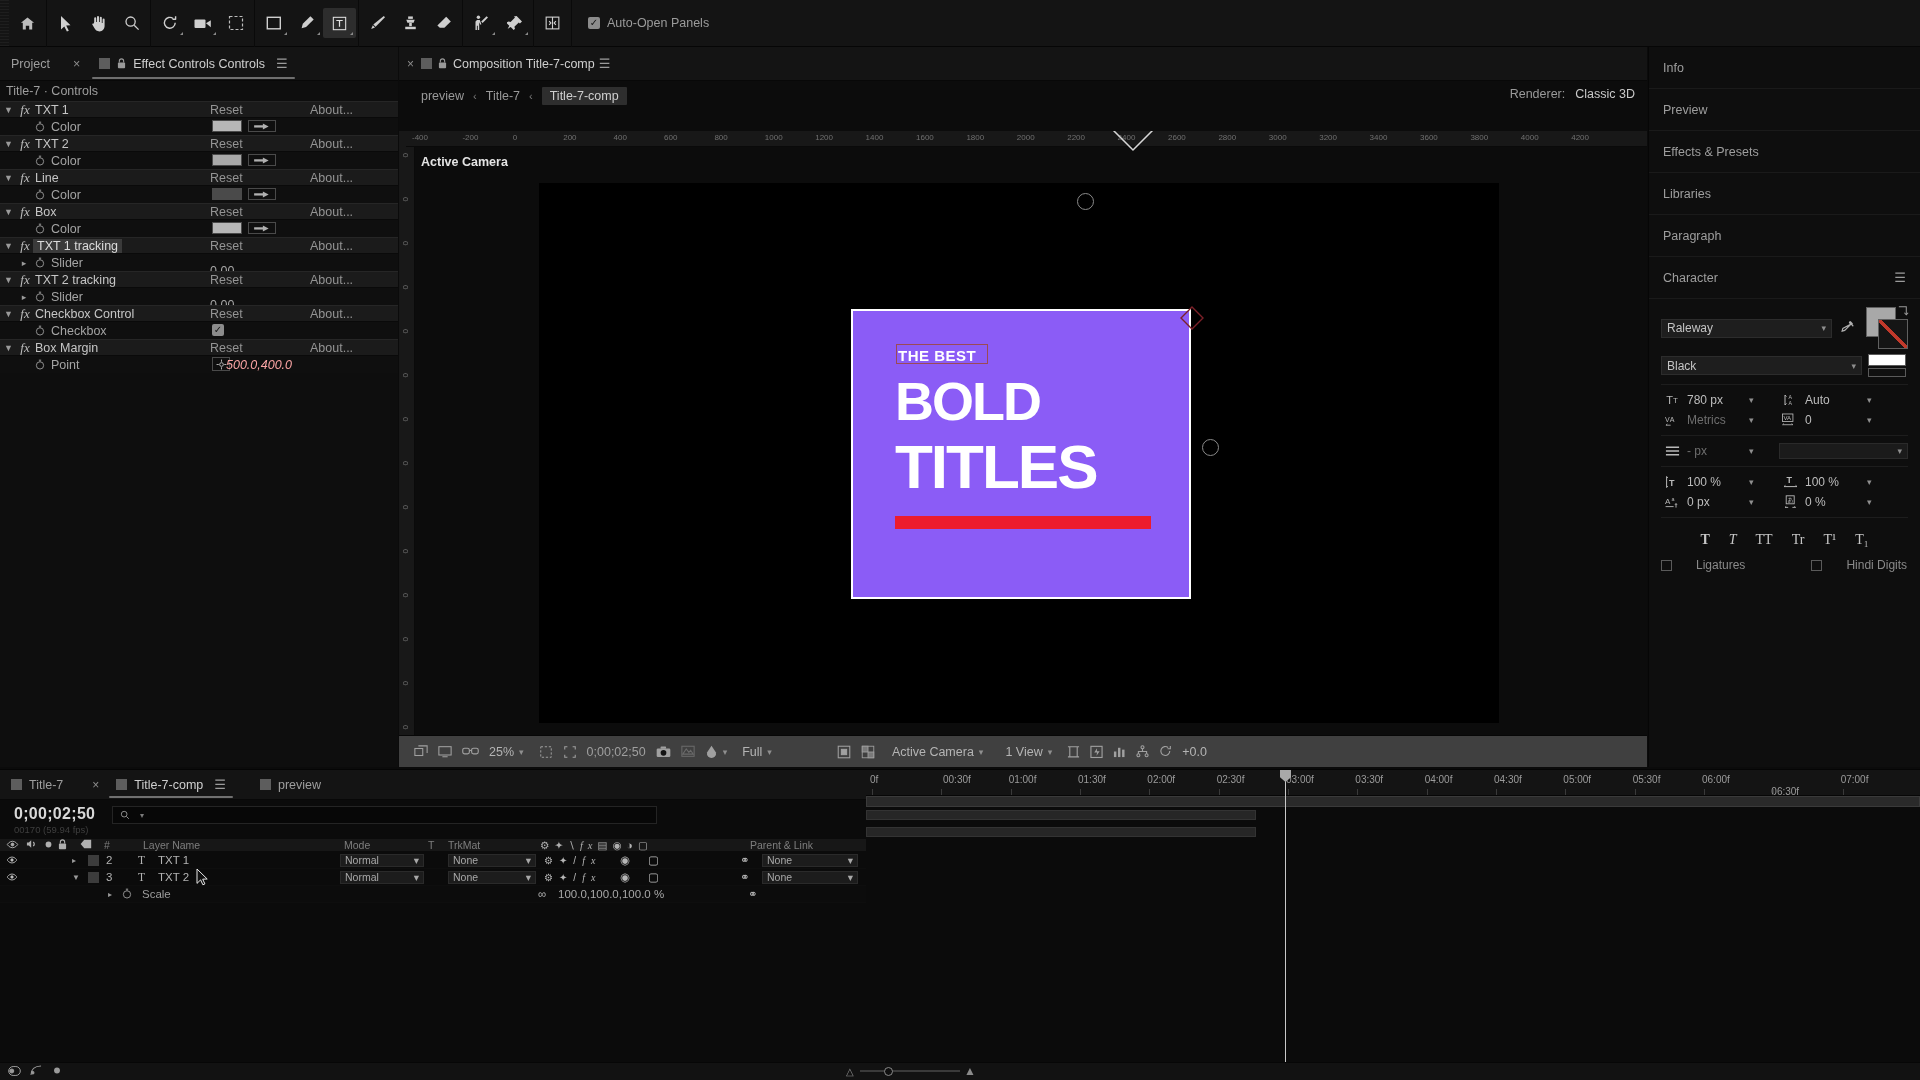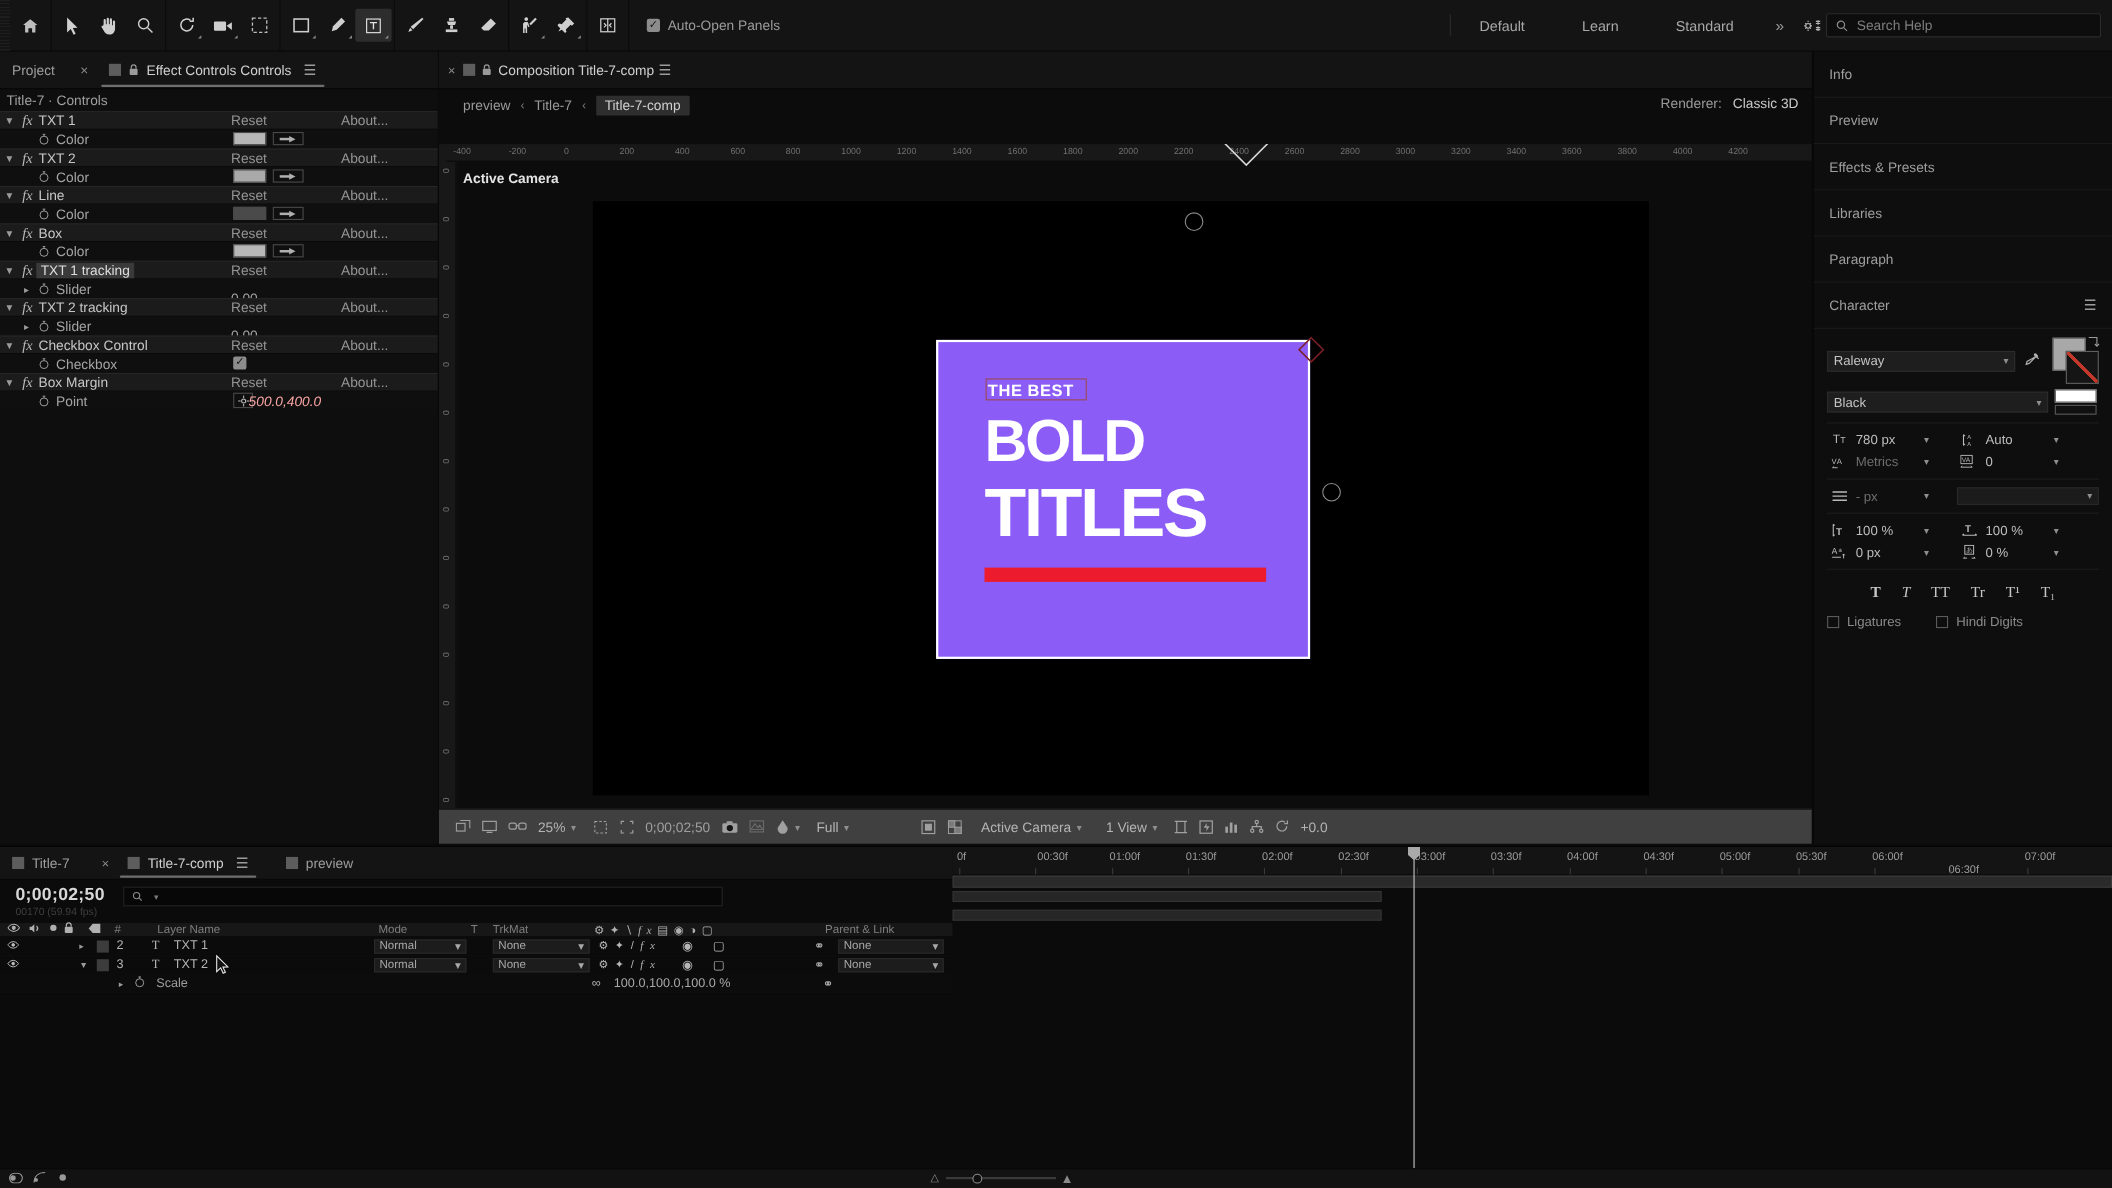--- a/index.html
+++ b/index.html
@@ -111,21 +111,21 @@
   .mini2{width:38px;height:9px;background:#101010;border:1px solid #5a5a5a;}
   .divider{height:1px;background:#1d1d1d;margin:7px 0;}
   .fr{display:flex;align-items:center;gap:4px;margin-bottom:4px;}
   .fic{width:22px;height:16px;display:flex;align-items:center;justify-content:center;color:#b9b9b9;font-size:11px;}
   .fnum{width:58px;color:#bdbdbd;font-size:12px;}
   .fnum.dim{color:#6e6e6e;}
   .fchev{color:#8f8f8f;font-size:9px;width:12px;}
   .fgap{width:10px;}
   .wideSel{flex:1;height:16px;background:#1b1b1b;border:1px solid #2a2a2a;display:flex;align-items:center;justify-content:flex-end;padding-right:5px;color:#8f8f8f;font-size:9px;}
   .styrow{display:flex;align-items:center;justify-content:center;gap:19px;padding:7px 0 6px 0;color:#c6c6c6;font-size:14px;font-family:"Liberation Serif",serif;}
-  .ligrow{display:flex;align-items:center;gap:7px;padding-top:4px;color:#8a8a8a;font-size:12px;}
+  .ligrow{display:flex;align-items:center;gap:24px;padding-top:4px;color:#8a8a8a;font-size:12px;}
   .ligbox{width:11px;height:11px;border:1px solid #5a5a5a;}
 
   
   .timeline{position:absolute;left:0;top:769px;width:1920px;height:311px;background:#0b0b0b;border-top:1px solid #050505;}
   .tl-tabs{height:30px;background:#141414;display:flex;align-items:center;border-bottom:1px solid #080808;}
   .tltab{height:30px;display:flex;align-items:center;gap:7px;padding:0 11px;color:#9e9e9e;font-size:12.5px;position:relative;}
   .tltab.active{color:#cfcfcf;}
   .tltab.active:after{content:"";position:absolute;left:4px;right:4px;bottom:2px;height:2px;background:#6f6f6f;border-radius:1px;}
   .tl-head{height:38px;display:flex;align-items:flex-start;padding:5px 0 0 14px;position:relative;}
   .tc{font-size:16px;font-weight:bold;color:#d8d8d8;letter-spacing:.3px;}
@@ -278,41 +278,20 @@
       </div>
     </div>
 
     <div class="autopanel">
       <span class="cbx">✓</span>
       <span>Auto-Open Panels</span>
     </div>
 
     <div class="tb-spacer"></div>
 
-    <div class="ws">
-      <div class="ws-sep"></div>
-      <div class="ws-item">Default</div>
-      <div class="ws-item">Learn</div>
-      <div class="ws-item">Standard</div>
-      <div class="ws-chev">»</div>
-      <div class="gear-ic">
-        <svg width="17" height="13" viewBox="0 0 18 13" fill="none" stroke="#b4b4b4" stroke-width="1.1">
-            <circle cx="5" cy="6.5" r="2.3"></circle>
-            <path d="M5 1.5v1.4M5 10v1.5M1.2 6.5h1.3M7.5 6.5h1.3M2.3 3.8l1 1M7 8.5l.7.7M7.7 3.8l-1 1M2.3 9.2l1-1"></path>
-            <path d="M12.5 2.2h4.2M12.5 4.2h4.2M14.6 1v4.4M12.5 8.2h4.2M12.5 10.2h4.2M14.6 7v4.4"></path>
-          </svg>
-      </div>
-      <div class="searchhelp">
-        <svg width="11" height="11" viewBox="0 0 12 12" fill="none" stroke="#8a8a8a" stroke-width="1.2">
-            <circle cx="5" cy="5" r="3.6"></circle>
-            <path d="M7.7 7.7 11 11"></path>
-          </svg>
-        <span>Search Help</span>
-      </div>
-    </div>
   </div>
 
   <div class="left">
     <div class="panel-tabs">
       <div class="ptab">
         <span>Project</span>
       </div>
       <span class="xclose" style="margin:0 8px 0 12px;color:#8d8d8d;">×</span>
       <div class="ptab active">
         <span class="swatch-ic"></span>

